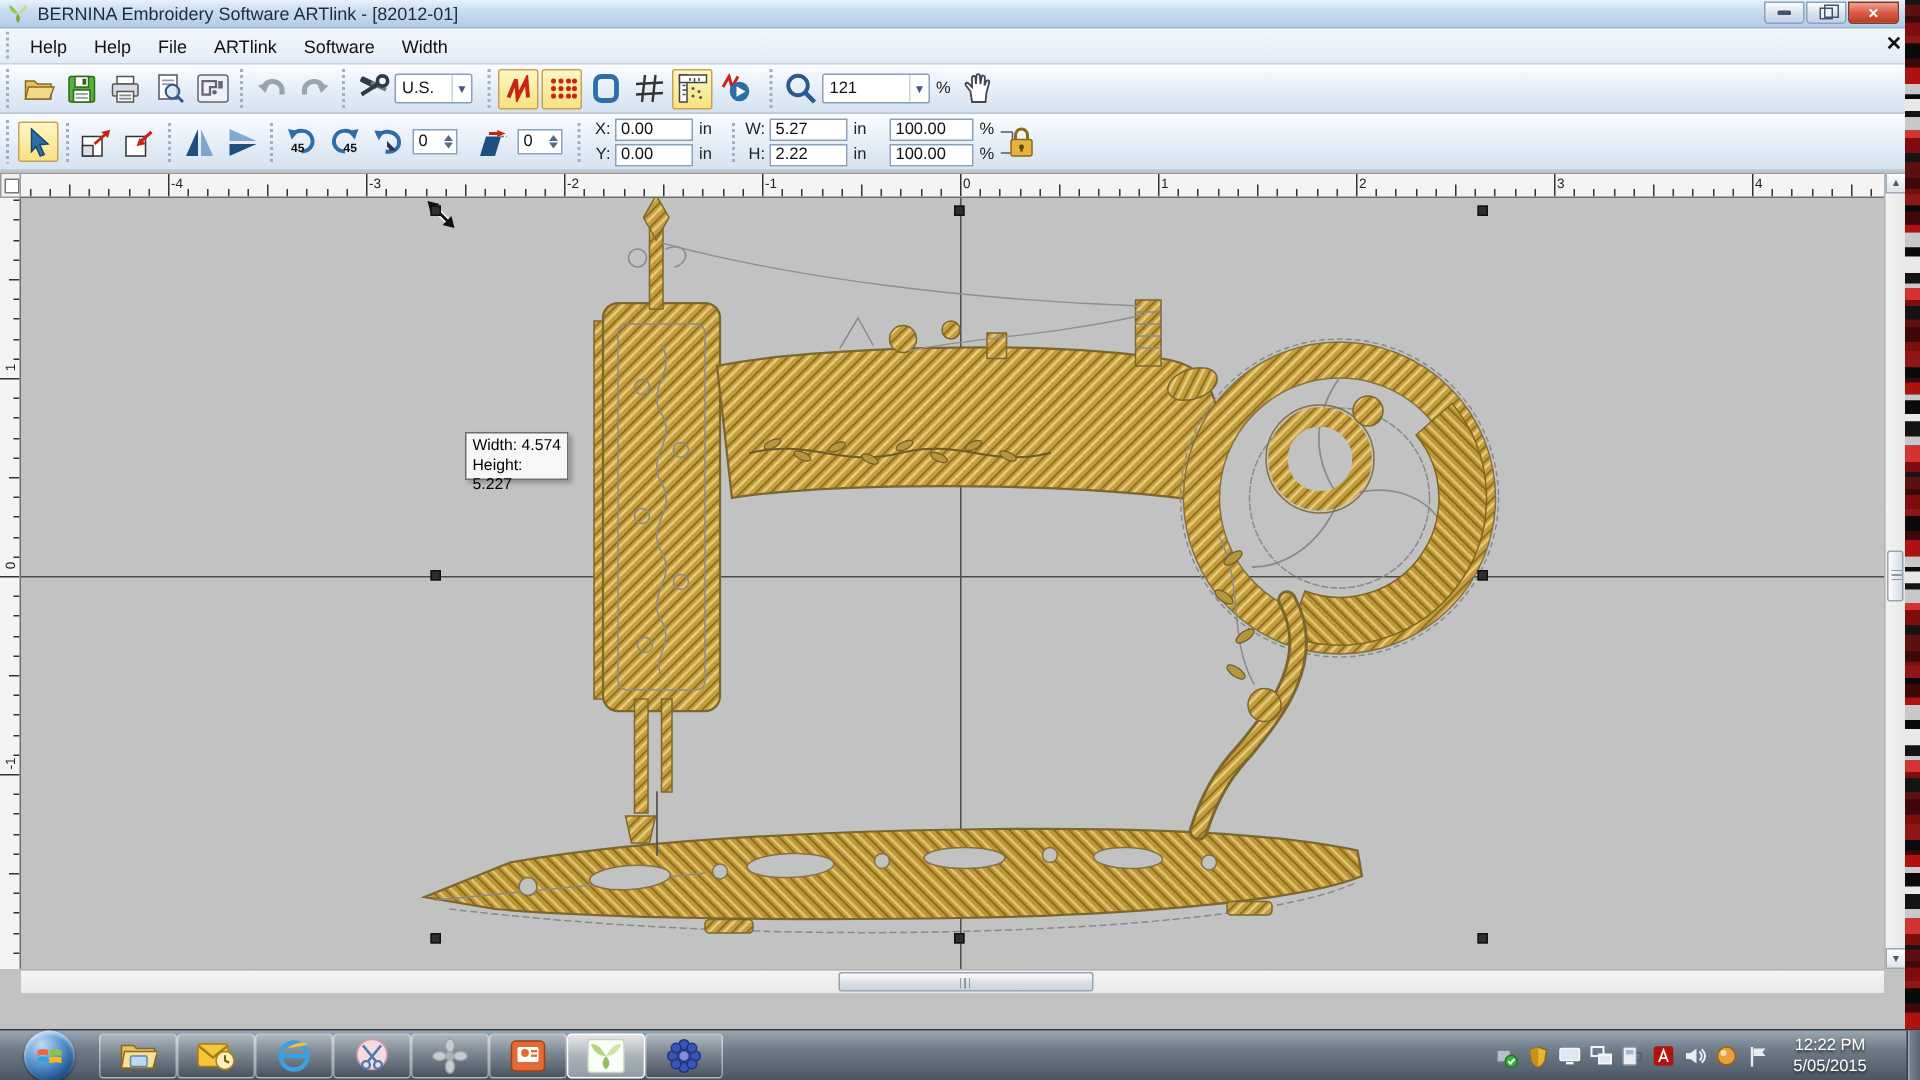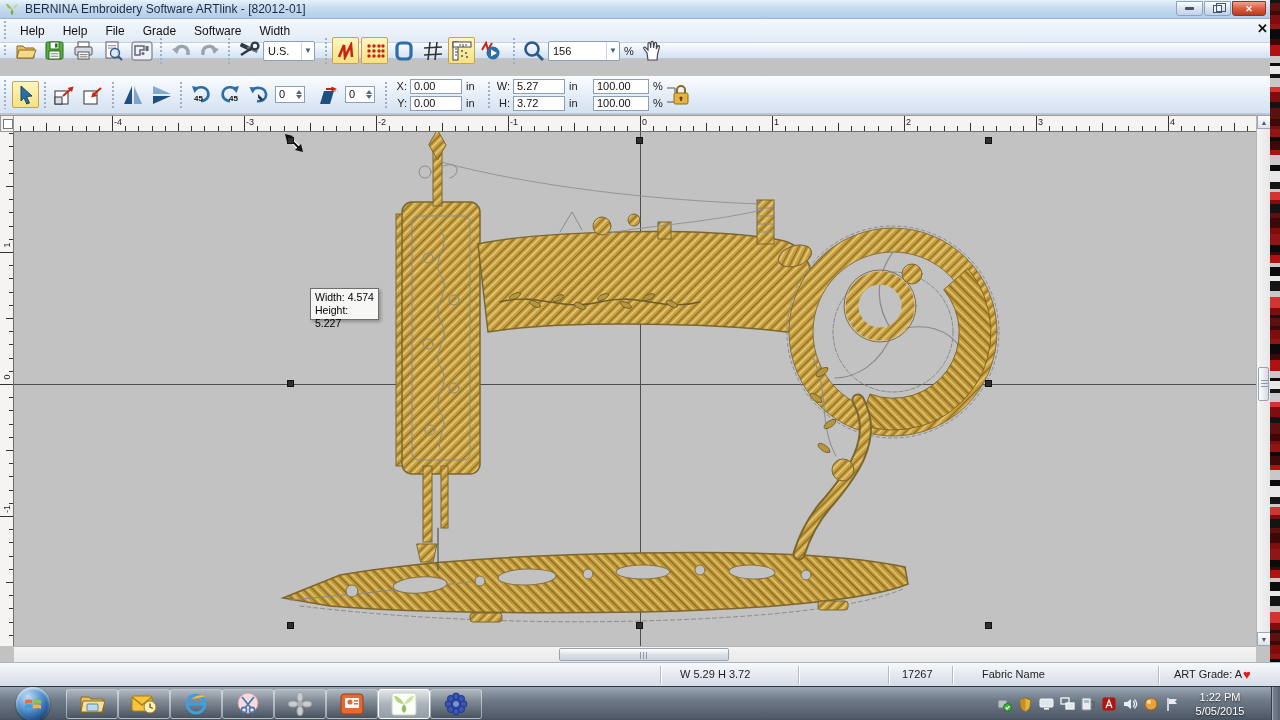--- a/index.html
+++ b/index.html
@@ -27,21 +27,21 @@
     border-bottom:1px solid #c3d2e2; display:flex; align-items:center; }
   .grip { width:5px; height:80%; margin:0 3px;
     background:repeating-linear-gradient(#9fb0c4 0 2px, transparent 2px 4px);
     background-size:2px 4px; background-repeat:repeat-y; background-position:1px 0; }
   .menu-item { padding:3px 9px; font-size:12px; color:#111; }
   #doc-close { position:absolute; right:12px; top:22px; font-size:13px; font-weight:bold; color:#111; line-height:14px;}
 
   
   .toolbar { left:0; width:1280px; background:linear-gradient(#fbfdff,#e4edf7 55%,#d5e2f1);
     border-bottom:1px solid #b9c9db; display:flex; align-items:center; }
-  #toolbar1 { top:43px; height:16px; }
+  #toolbar1 { top:43px; height:33px; }
   #toolbar2 { top:76px; height:38px; }
   .tbtn { width:27px; height:27px; border:1px solid transparent; border-radius:2px;
     display:flex; align-items:center; justify-content:center; margin:0 1px; }
   .tbtn.toggled { background:linear-gradient(#fdf6c3,#f6e27f); border-color:#caa24f; }
   .tsep { width:6px; height:26px; margin:0 2px;
     background:repeating-linear-gradient(#9fb0c4 0 2px, transparent 2px 4px);
     background-size:2px 4px; background-repeat:repeat-y; background-position:2px 0;}
   .combo { height:20px; background:#fff; border:1px solid #89a0b9; border-radius:2px;
     display:flex; align-items:center; font-size:11px; color:#111; }
   .combo .cval { padding:0 4px; flex:1; }
@@ -146,21 +146,21 @@
           <span>✕</span>
         </div>
     </div>
   </div>
 
   <div class="abs" id="menubar">
     <div class="grip"></div>
     <div class="menu-item">Help</div>
     <div class="menu-item">Help</div>
     <div class="menu-item">File</div>
-    <div class="menu-item">Grade</div>
+    <div class="menu-item">ARTlink</div>
     <div class="menu-item">Software</div>
     <div class="menu-item">Width</div>
   </div>
   <div class="abs" id="doc-close">✕</div>
 
   <div class="abs toolbar" id="toolbar1">
     <div class="grip"></div>
 
     <div class="tbtn">
       <svg width="22" height="18" viewBox="0 0 22 18">
@@ -301,21 +301,21 @@
 
     <div class="tsep" style="margin-left:6px"></div>
 
     <div class="tbtn">
       <svg width="22" height="22" viewBox="0 0 22 22">
         <circle cx="9" cy="9" r="6.5" fill="none" stroke="#2b5a8c" stroke-width="2.6"></circle>
         <line x1="13.8" y1="13.8" x2="20" y2="20" stroke="#2b5a8c" stroke-width="3"></line>
       </svg>
     </div>
     <div class="combo" style="width:72px">
-      <span class="cval">156</span>
+      <span class="cval">121</span>
       <span class="carrow">▼</span>
     </div>
     <span class="pct-label">%</span>
     <div class="tbtn">
       <svg width="20" height="22" viewBox="0 0 20 22">
         <path d="M6 20 L5 13 L2 9 C1 7.5 2.5 6.5 3.8 7.8 L6 10 L6 4 C6 2.2 8.2 2.2 8.3 4 L8.6 8 L9 2.6 C9.1 1 11.2 1 11.3 2.6 L11.6 8 L12.4 3.4 C12.7 1.8 14.7 2.1 14.6 3.8 L14.3 9 L15.4 6.4 C16 4.9 17.9 5.6 17.4 7.2 L15.6 14 L15 20 Z" fill="#fff" stroke="#445" stroke-width="1.2"></path>
       </svg>
     </div>
   </div>
 
@@ -405,21 +405,21 @@
     </div>
     <div class="tsep" style="margin-left:6px"></div>
     <div class="field-pair">
       <div class="frow">
         <span class="flabel">W:</span>
         <span class="finput">5.27</span>
         <span class="funit">in</span>
       </div>
       <div class="frow">
         <span class="flabel">H:</span>
-        <span class="finput">3.72</span>
+        <span class="finput">2.22</span>
         <span class="funit">in</span>
       </div>
     </div>
     <div class="field-pair" style="margin-left:10px">
       <div class="frow">
         <span class="finput" style="width:56px">100.00</span>
         <span class="funit">%</span>
       </div>
       <div class="frow">
         <span class="finput" style="width:56px">100.00</span>
@@ -830,32 +830,20 @@
       <div class="pal-seg" style="height: 3px; background: rgb(20, 20, 20);"></div>
       <div class="pal-seg" style="height: 8px; background: rgb(92, 16, 16);"></div>
       <div class="pal-seg" style="height: 4px; background: rgb(60, 8, 8);"></div>
       <div class="pal-seg" style="height: 9px; background: rgb(126, 13, 13);"></div>
       <div class="pal-seg" style="height: 5px; background: rgb(143, 22, 22);"></div>
       <div class="pal-seg" style="height: 10px; background: rgb(10, 10, 10);"></div>
       <div class="pal-seg" style="height: 6px; background: rgb(60, 8, 8);"></div>
       <div class="pal-seg" style="height: 11px; background: rgb(176, 18, 18);"></div>
     </div>
 
-  <div class="abs" id="statusbar">
-    <div class="sb-div" style="left:660px"></div>
-    <div class="sb-text" style="left:680px">W 5.29 H 3.72</div>
-    <div class="sb-div" style="left:798px"></div>
-    <div class="sb-div" style="left:888px"></div>
-    <div class="sb-text" style="left:902px">17267</div>
-    <div class="sb-div" style="left:952px"></div>
-    <div class="sb-text" style="left:982px">Fabric Name</div>
-    <div class="sb-div" style="left:1158px"></div>
-    <div class="sb-text" style="left:1174px">ART Grade: A</div>
-    <div class="sb-text" id="sb-heart" style="left:1243px">♥</div>
-  </div>
 
   <div class="abs" id="taskbar">
     <div id="start-orb">
       <div class="orb">
         <svg width="18" height="14" viewBox="0 0 18 14">
           <path d="M1 3.5 C3 2 5 2.2 8 3 L8 6.6 C5 6 3 6 1 7 Z" fill="#f0673a"></path>
           <path d="M9 3.2 C12 2.2 14.5 2.4 17 3.4 L17 7 C14.5 6.2 12 6.2 9 6.8 Z" fill="#8cc63e"></path>
           <path d="M1 8 C3 7.2 5 7.2 8 7.8 L8 11.5 C5 10.8 3 10.8 1 11.8 Z" fill="#35a3dc"></path>
           <path d="M9 7.9 C12 7.3 14.5 7.3 17 8 L17 11.8 C14.5 10.9 12 10.9 9 11.6 Z" fill="#fdb813"></path>
         </svg>
@@ -989,19 +977,19 @@
       </span>
       <span class="tray-ico">
         <svg width="14" height="15" viewBox="0 0 14 15">
             <line x1="3" y1="1" x2="3" y2="14" stroke="#e9edf2" stroke-width="1.6"></line>
             <path d="M4 2 L12 2 L10 4.5 L12 7 L4 7 Z" fill="#e9edf2"></path>
           </svg>
       </span>
     </div>
 
     <div id="clock">
-      <div>1:22 PM</div>
+      <div>12:22 PM</div>
       <div>5/05/2015</div>
     </div>
     <div id="show-desktop"></div>
   </div>
 
 </div>
 
 </body></html>

